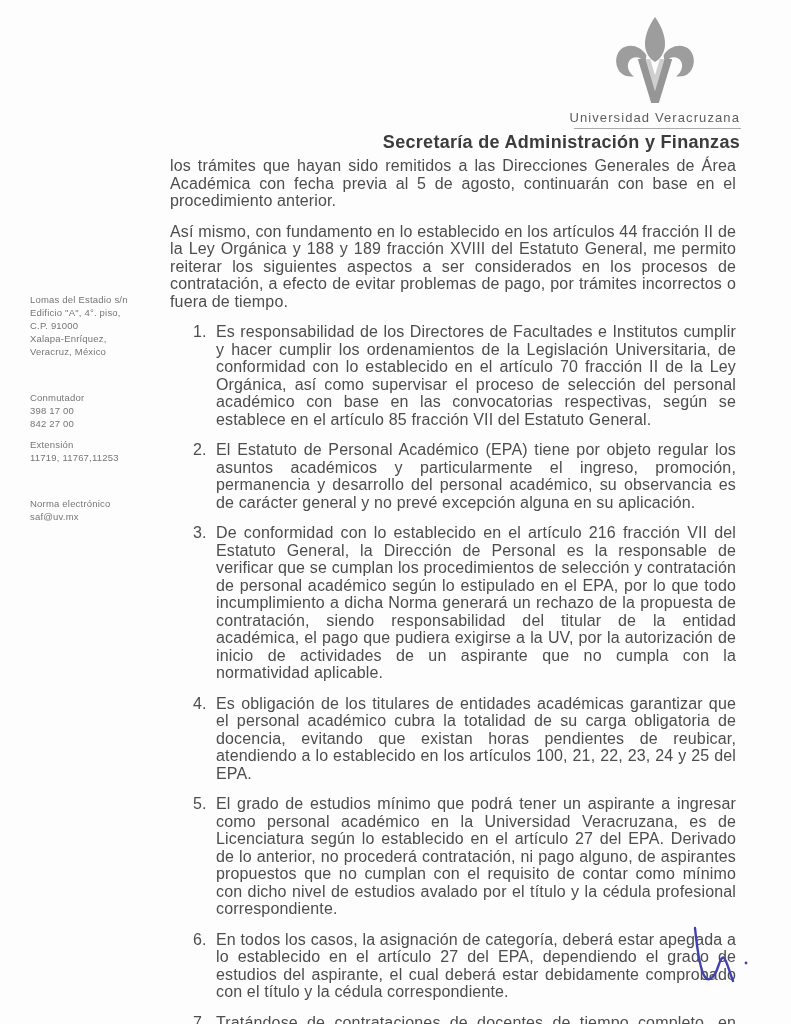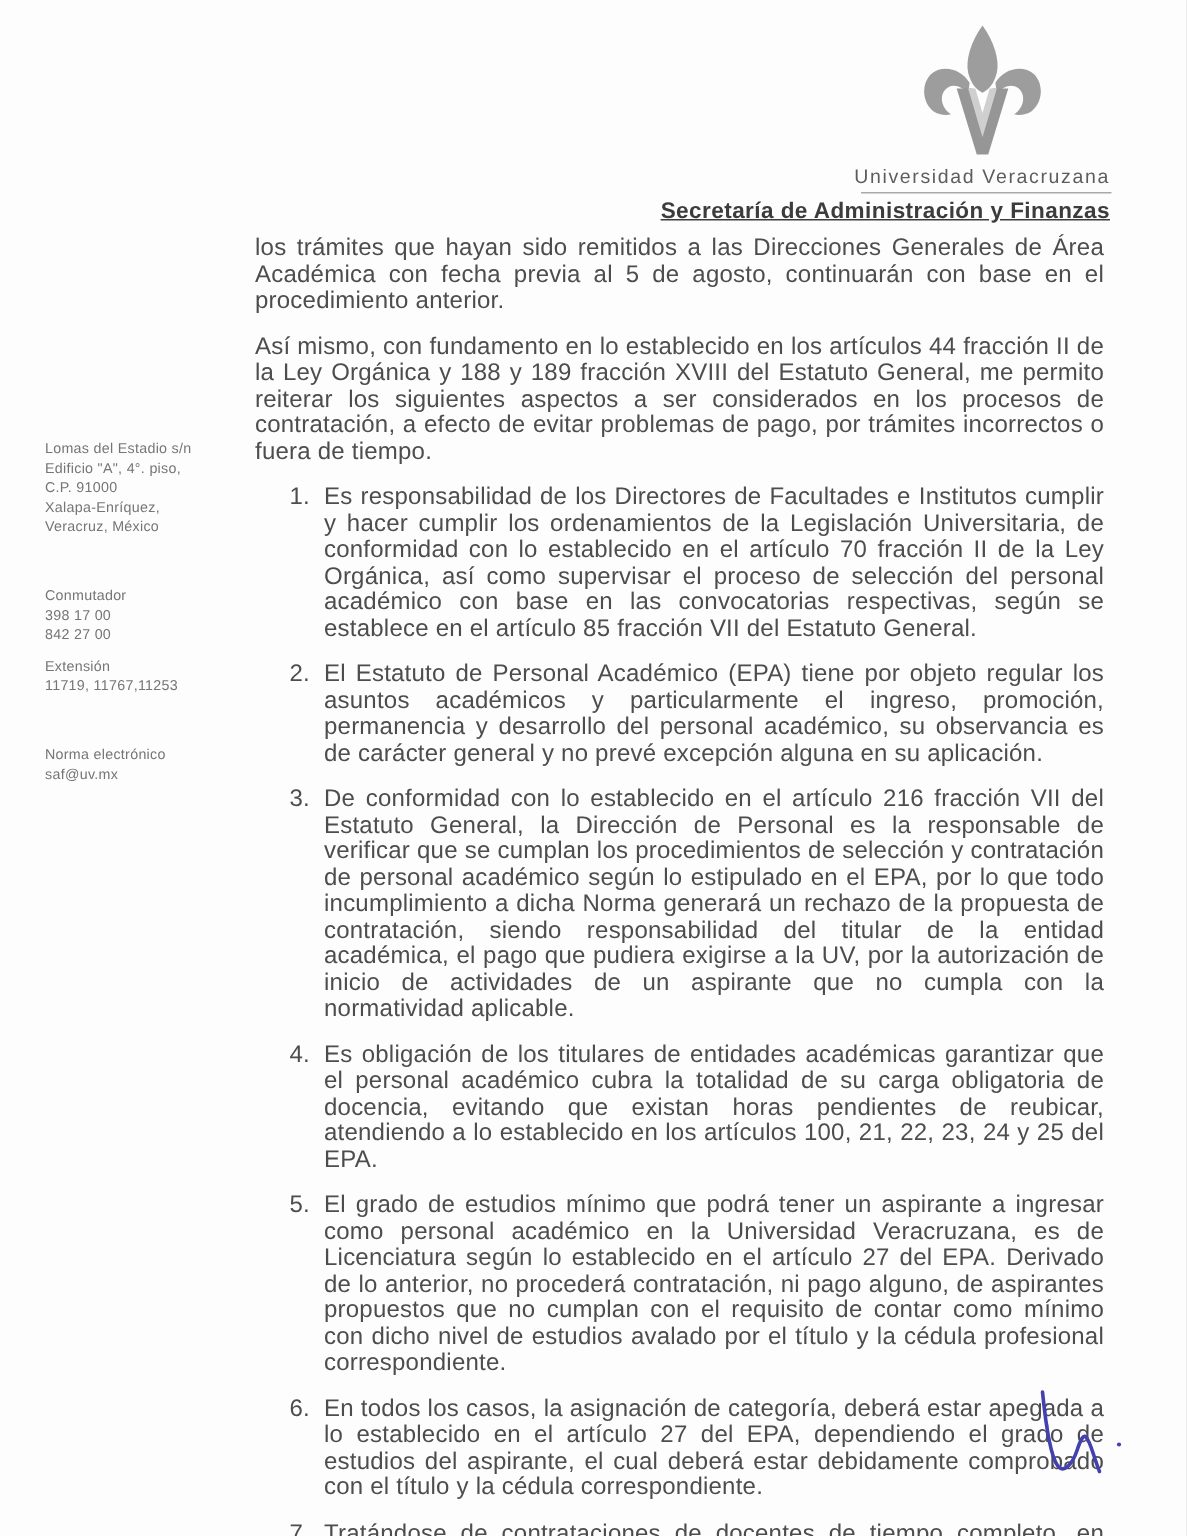--- a/index.html
+++ b/index.html
@@ -16,23 +16,22 @@
   .letterhead{position:absolute;top:0;left:0;right:0;height:150px;}
   .logo-wrap{position:absolute;top:14px;left:612px;width:86px;height:92px;}
   .inst-name{
     position:absolute;top:110px;right:51px;
     font-size:13px;letter-spacing:1.1px;color:#5d5d5d;
     white-space:nowrap;
   }
   .lh-rule{position:absolute;top:128px;left:574px;width:167px;height:0;border-top:1px solid #a9a9a9;}
   .dept-name{
     position:absolute;top:132px;right:51px;
-    font-size:15px;font-weight:bold;color:#3c3c3c;letter-spacing:.3px;
+    font-size:18px;font-weight:bold;color:#3c3c3c;letter-spacing:.3px;
     white-space:nowrap;
-    text-decoration:underline;
   }
   
   .sidebar{
     position:absolute;top:293px;left:30px;width:130px;
     text-align:left;font-size:9.5px;line-height:13px;color:#757575;
     letter-spacing:.2px;
   }
   .sb-group{margin:0;}
   .sb-phone{margin-top:7px;}
   .sb-switch{margin-top:33px;}

